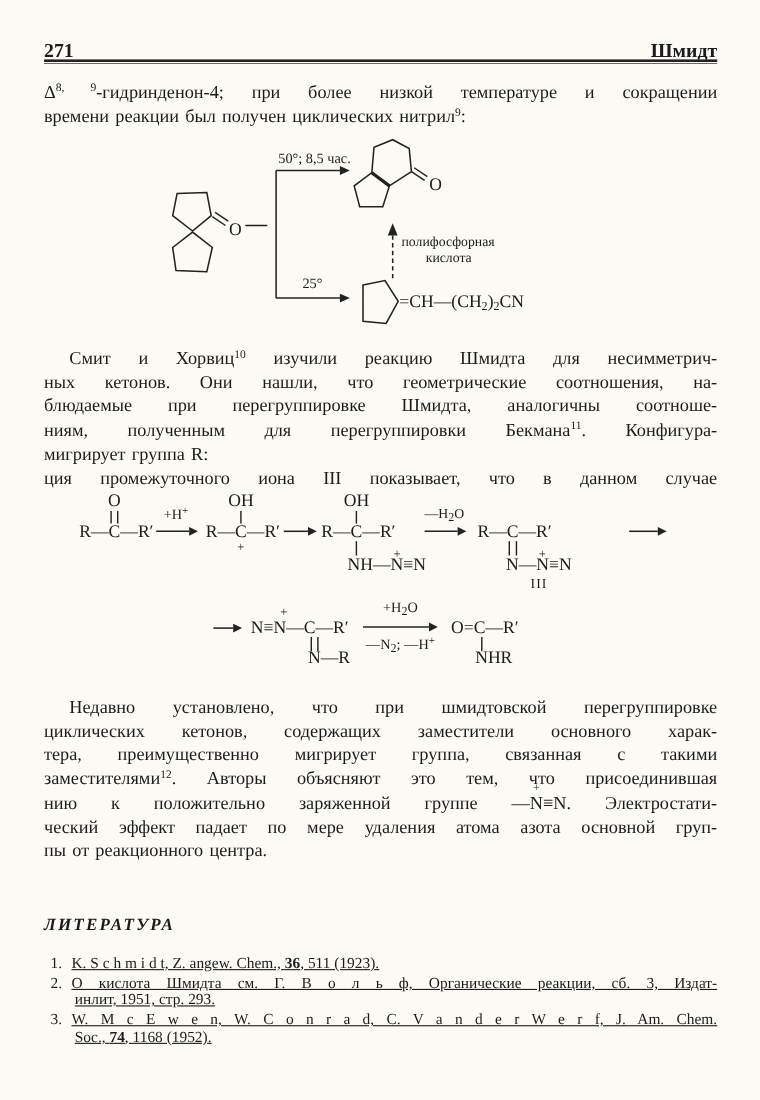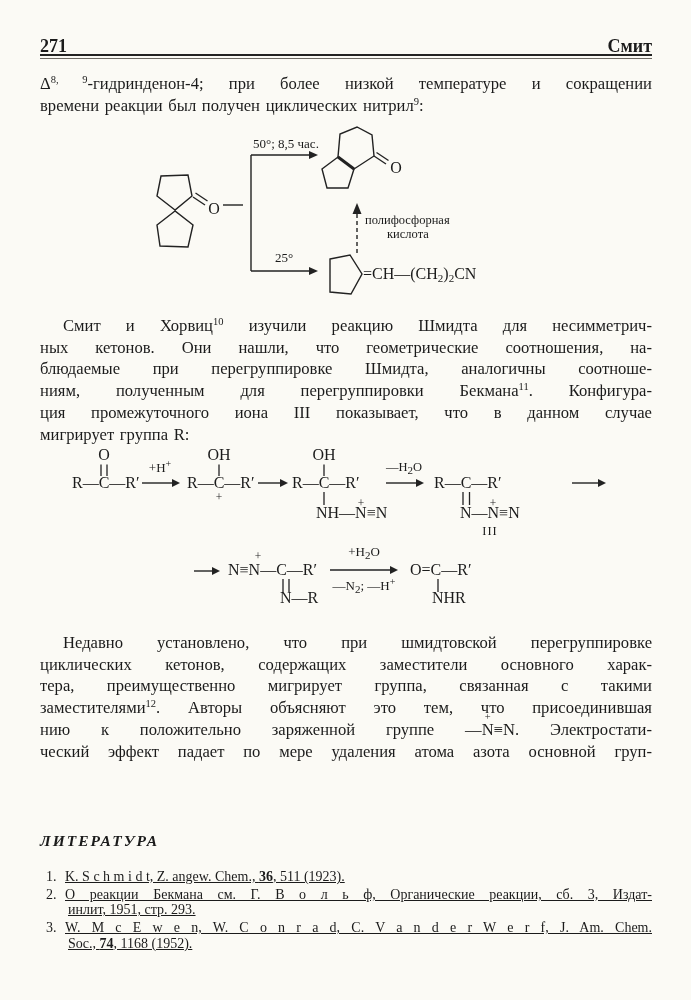--- a/index.html
+++ b/index.html
@@ -50,21 +50,21 @@
   .rnum{display:inline-block;width:19px;}
   .bold{font-weight:bold;}
 </style>
 </head>
 <body>
 
 <div class="page">
 
   <div class="runhead">
     <span>271</span>
-    <span>Смит</span>
+    <span>Шмидт</span>
   </div>
   <div class="hrule"></div>
 
   <div class="para" style="top:73px">
     <span class="ln"><span>Δ</span><sup class="fn">8, 9</sup><span>-гидринденон-4; при более низкой температуре и сокращении</span></span>
     <span class="ln last"><span>времени реакции был получен циклических нитрил</span><sup class="fn">9</sup><span>:</span></span>
   </div>
 
   <svg style="left:60px;top:125px" width="560" height="192" viewBox="0 0 560 192">
 
@@ -110,22 +110,22 @@
       <polygon class="st" points="270,134 290,130 302,149 291,169 270,167"></polygon>
       <text class="chem" x="303" y="154"><tspan>=CH—(CH</tspan><tspan class="sb" dy="3">2</tspan><tspan dy="-3">)</tspan><tspan class="sb" dy="3">2</tspan><tspan dy="-3">CN</tspan></text>
     </g>
   </svg>
 
   <div class="para" style="top:315px">
     <span class="ln ind"><span>Смит и Хорвиц</span><sup class="fn">10</sup><span> изучили реакцию Шмидта для несимметрич-</span></span>
     <span class="ln">ных кетонов. Они нашли, что геометрические соотношения, на-</span>
     <span class="ln">блюдаемые при перегруппировке Шмидта, аналогичны соотноше-</span>
     <span class="ln"><span>ниям, полученным для перегруппировки Бекмана</span><sup class="fn">11</sup><span>. Конфигура-</span></span>
+    <span class="ln last">мигрирует группа R:</span>
     <span class="ln">ция промежуточного иона III показывает, что в данном случае</span>
-    <span class="ln last">мигрирует группа R:</span>
   </div>
 
   <svg style="left:60px;top:443px" width="560" height="178" viewBox="0 0 560 178">
 
     <g>
       <text class="chem" x="44" y="17" text-anchor="middle">O</text>
       <line class="bond" x1="41" y1="21.5" x2="41" y2="33"></line>
       <line class="bond" x1="47" y1="21.5" x2="47" y2="33"></line>
       <text class="chem" x="12" y="45">R—C—R′</text>
     </g>
@@ -204,30 +204,31 @@
     </g>
   </svg>
 
   <div class="para" style="top:632px">
     <span class="ln ind">Недавно установлено, что при шмидтовской перегруппировке</span>
     <span class="ln">циклических кетонов, содержащих заместители основного харак-</span>
     <span class="ln">тера, преимущественно мигрирует группа, связанная с такими</span>
     <span class="ln"><span>заместителями</span><sup class="fn">12</sup><span>. Авторы объясняют это тем, что присоединившая</span></span>
     <span class="ln"><span>нию к положительно заряженной группе —</span><span class="nover"><span>N</span><span class="plusover">+</span></span><span>≡N. Электростати-</span></span>
     <span class="ln">ческий эффект падает по мере удаления атома азота основной груп-</span>
+    <span class="ln last">пы от реакционного центра.</span>
   </div>
 
   <div class="lit-head">ЛИТЕРАТУРА</div>
 
   <div class="refs" style="top:869px">
     <div class="ref">
       <span class="rline"><span class="rnum">1.</span><span>K. S c h m i d t, Z. angew. Chem., </span><span class="bold">36</span><span>, 511 (1923).</span></span>
     </div>
     <div class="ref">
-      <span class="rline just"><span class="rnum">2.</span><span>О реакции Бекмана см. Г. В о л ь ф, Органические реакции, сб. 3, Издат-</span></span>
+      <span class="rline just"><span class="rnum">2.</span><span>О кислота Шмидта см. Г. В о л ь ф, Органические реакции, сб. 3, Издат-</span></span>
       <span class="rline cont">инлит, 1951, стр. 293.</span>
     </div>
     <div class="ref">
       <span class="rline just"><span class="rnum">3.</span><span>W. M c E w e n, W. C o n r a d, C. V a n d e r W e r f, J. Am. Chem.</span></span>
       <span class="rline cont"><span>Soc., </span><span class="bold">74</span><span>, 1168 (1952).</span></span>
     </div>
   </div>
 
 </div>
 

